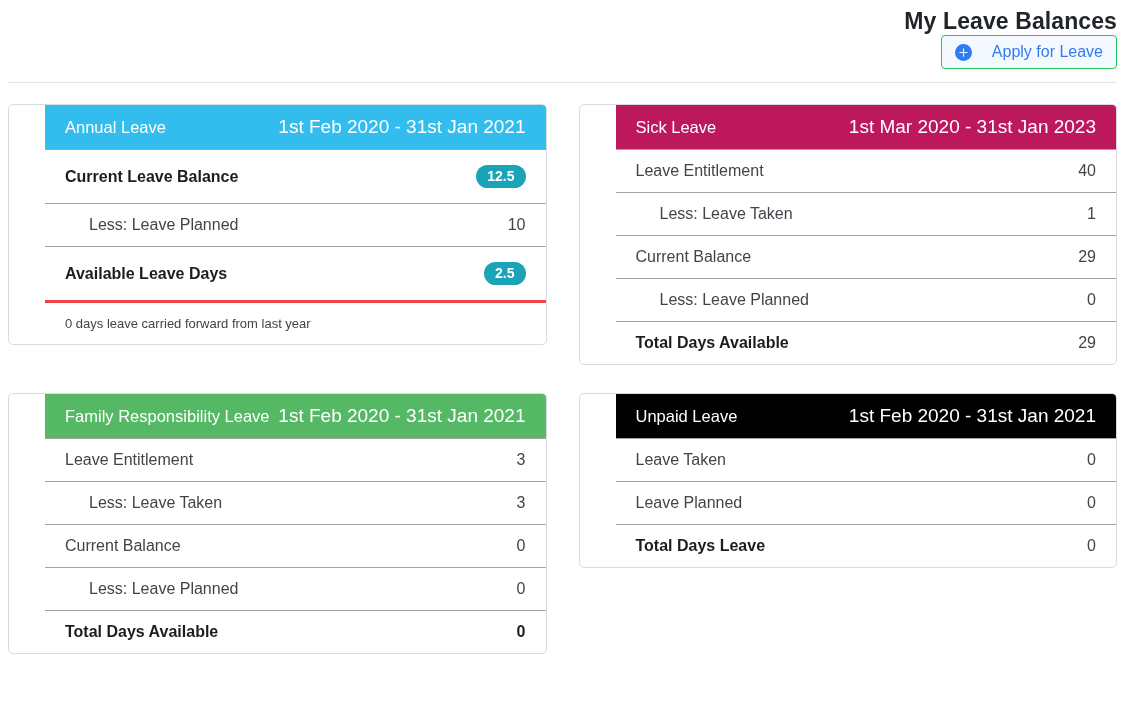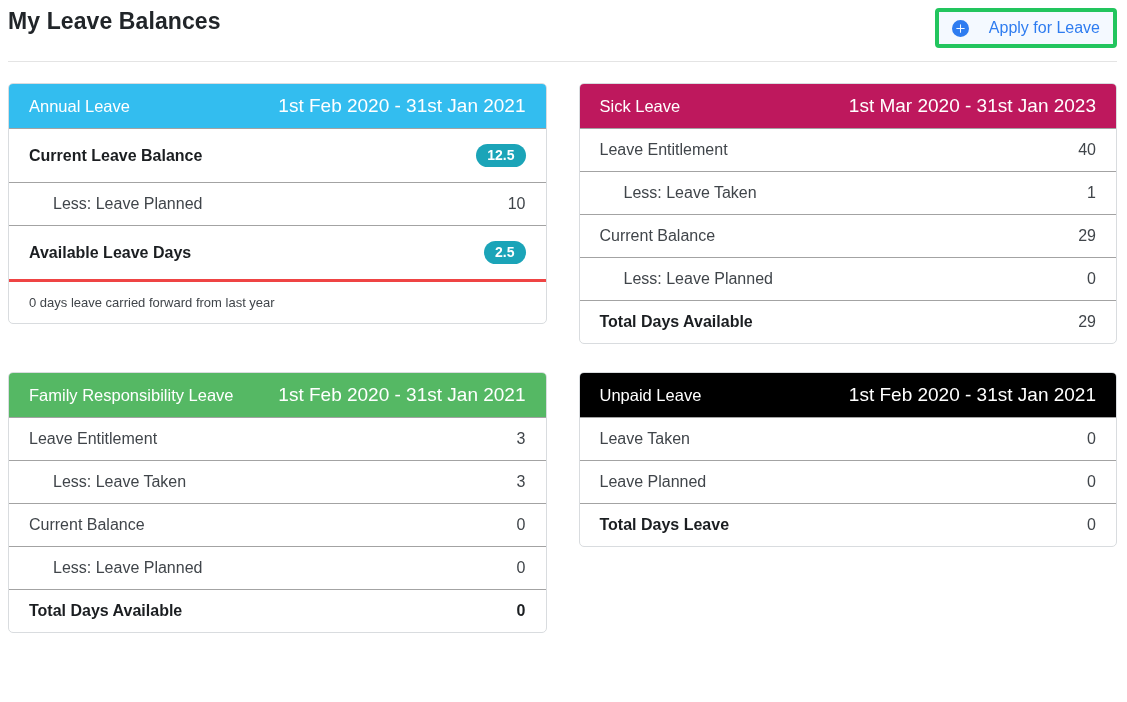--- a/index.html
+++ b/index.html
@@ -7,32 +7,33 @@
     width: 1127px; height: 702px;
     background: #ffffff;
     font-family: "Liberation Sans", "DejaVu Sans", sans-serif;
     color: #212529;
     overflow: hidden;
   }
   .page { padding: 0 10px 0 8px; }
 
   
   .topbar {
-    display: flex; justify-content: space-between; align-items: flex-start;
+    display: flex; justify-content: space-between; align-items: flex-end;
     padding-top: 8px;
+    flex-direction: column;
   }
   .page-title {
     font-size: 23px; font-weight: 600; color: #212529; letter-spacing: 0.1px;
   }
   .apply-btn {
     display: inline-flex; align-items: center; gap: 20px;
     font-family: inherit; font-size: 16px;
     color: #2e7cf0;
     background: #f4f9ff;
-    border: 4px solid #22c55e;
+    border: 1px solid #22c55e;
     border-radius: 4px;
     padding: 6px 13px;
     cursor: pointer;
     line-height: 20px;
   }
   .apply-btn svg { display: block; }
   hr.divider {
     border: none; border-top: 1px solid #e4e4e4;
     margin-top: 13px;
   }
@@ -44,20 +45,21 @@
     column-gap: 32px;
     row-gap: 28px;
     align-items: start;
     margin-top: 21px;
   }
   .card {
     border: 1px solid #d9dcdf;
     border-radius: 5px;
     overflow: hidden;
     background: #fff;
+    padding-left: 36px;
   }
   .card-header {
     display: flex; justify-content: space-between; align-items: center;
     padding: 11px 20px;
     color: #ffffff;
   }
   .card-title { font-size: 16.5px; }
   .card-period { font-size: 19px; }
 
   .card-row {

